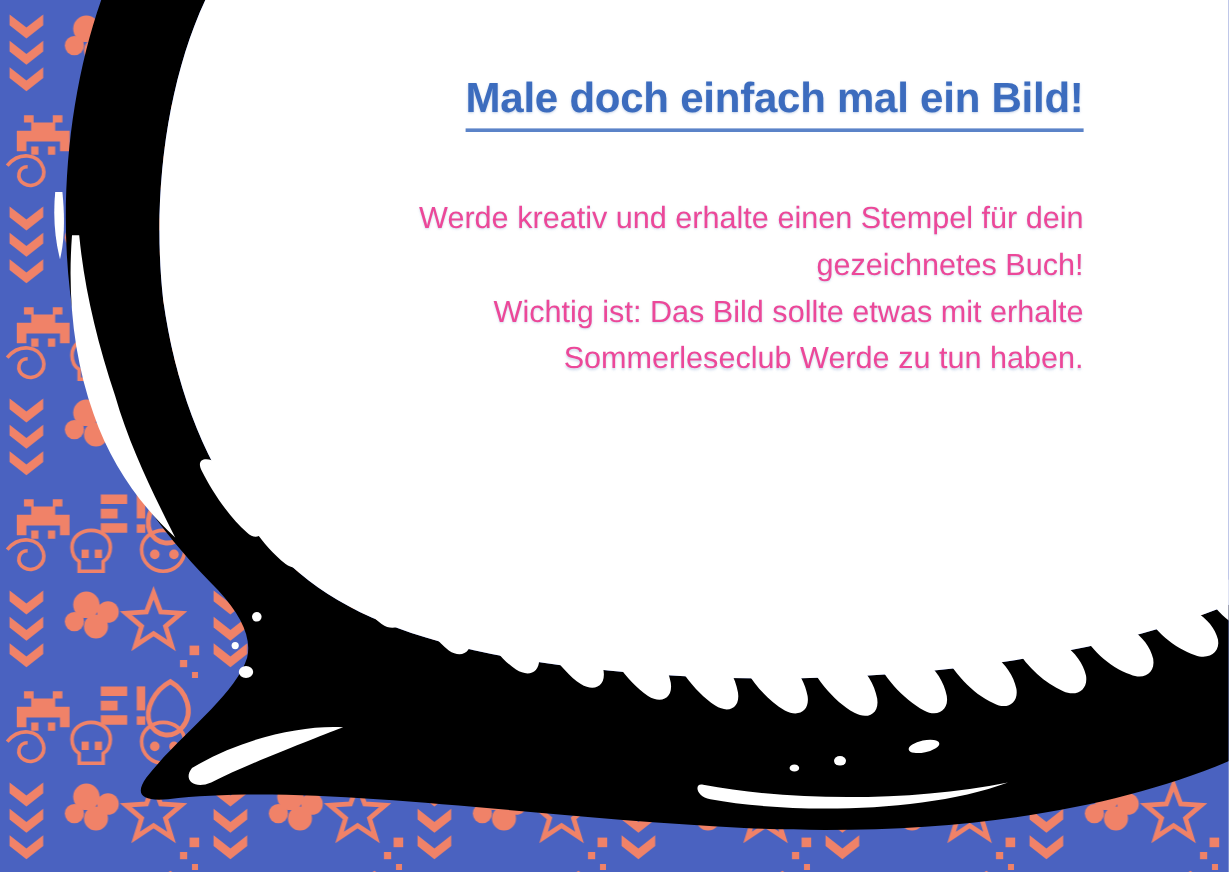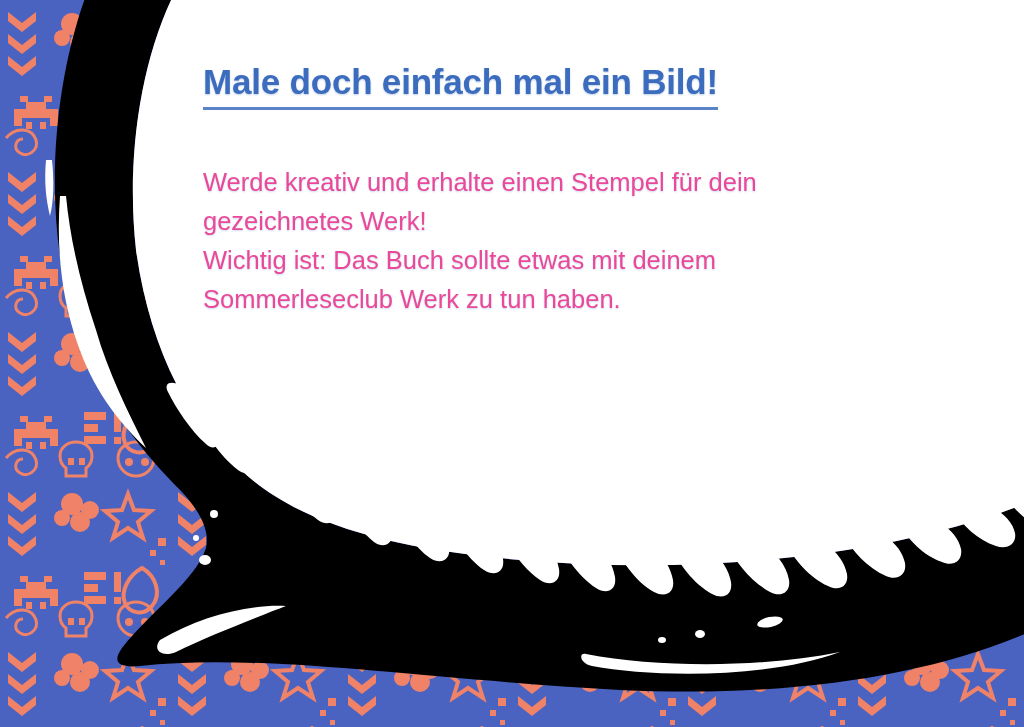--- a/index.html
+++ b/index.html
@@ -9,20 +9,21 @@
   }
   body {
     font-family: "Liberation Sans", sans-serif;
   }
   #slide {
     position: relative;
     width: 1024px;
     height: 727px;
     overflow: hidden;
     background: #ffffff;
+    text-align: right;
   }
 
   
   #doodle-bg {
     position: absolute;
     inset: 0;
     background-color: #4A62C0;
   }
   #doodle-svg {
     position: absolute;
@@ -188,22 +189,22 @@
       <ellipse cx="214" cy="514" rx="4" ry="4"></ellipse>
       <ellipse cx="196" cy="538" rx="3" ry="3"></ellipse>
     </g>
   </svg>
 
   <div id="text-block">
     <h1 id="slide-title">Male doch einfach mal ein Bild!</h1>
 
     <p class="body-para" id="para-1">
       <span class="body-line">Werde kreativ und erhalte einen Stempel für dein</span>
-      <span class="body-line">gezeichnetes Werk!</span>
+      <span class="body-line">gezeichnetes Buch!</span>
     </p>
 
     <p class="body-para" id="para-2">
-      <span class="body-line">Wichtig ist: Das Buch sollte etwas mit deinem</span>
-      <span class="body-line">Sommerleseclub Werk zu tun haben.</span>
+      <span class="body-line">Wichtig ist: Das Bild sollte etwas mit erhalte</span>
+      <span class="body-line">Sommerleseclub Werde zu tun haben.</span>
     </p>
   </div>
 
 </div>
 
 </body></html>

